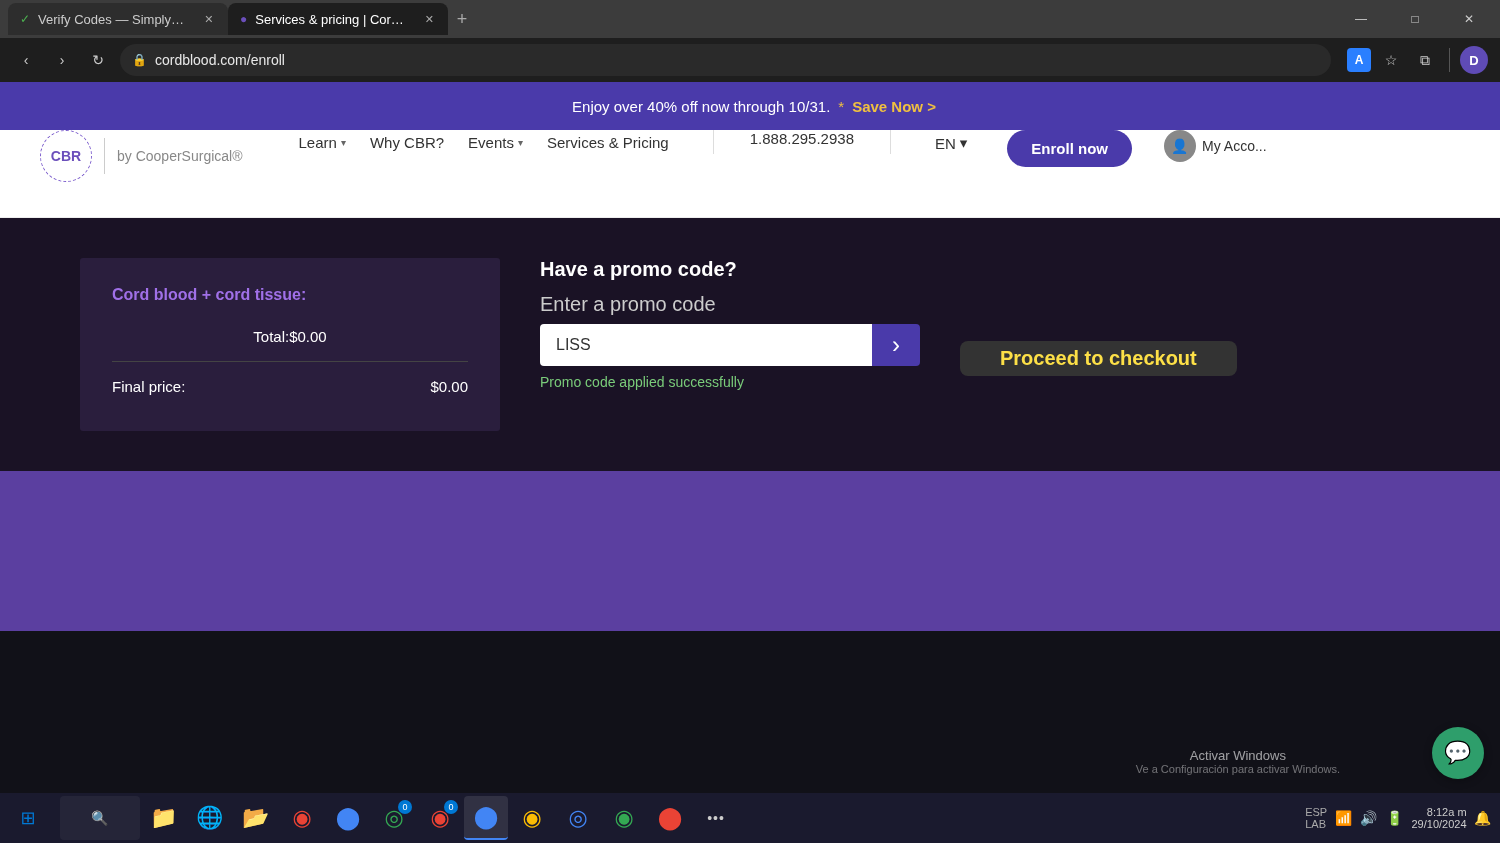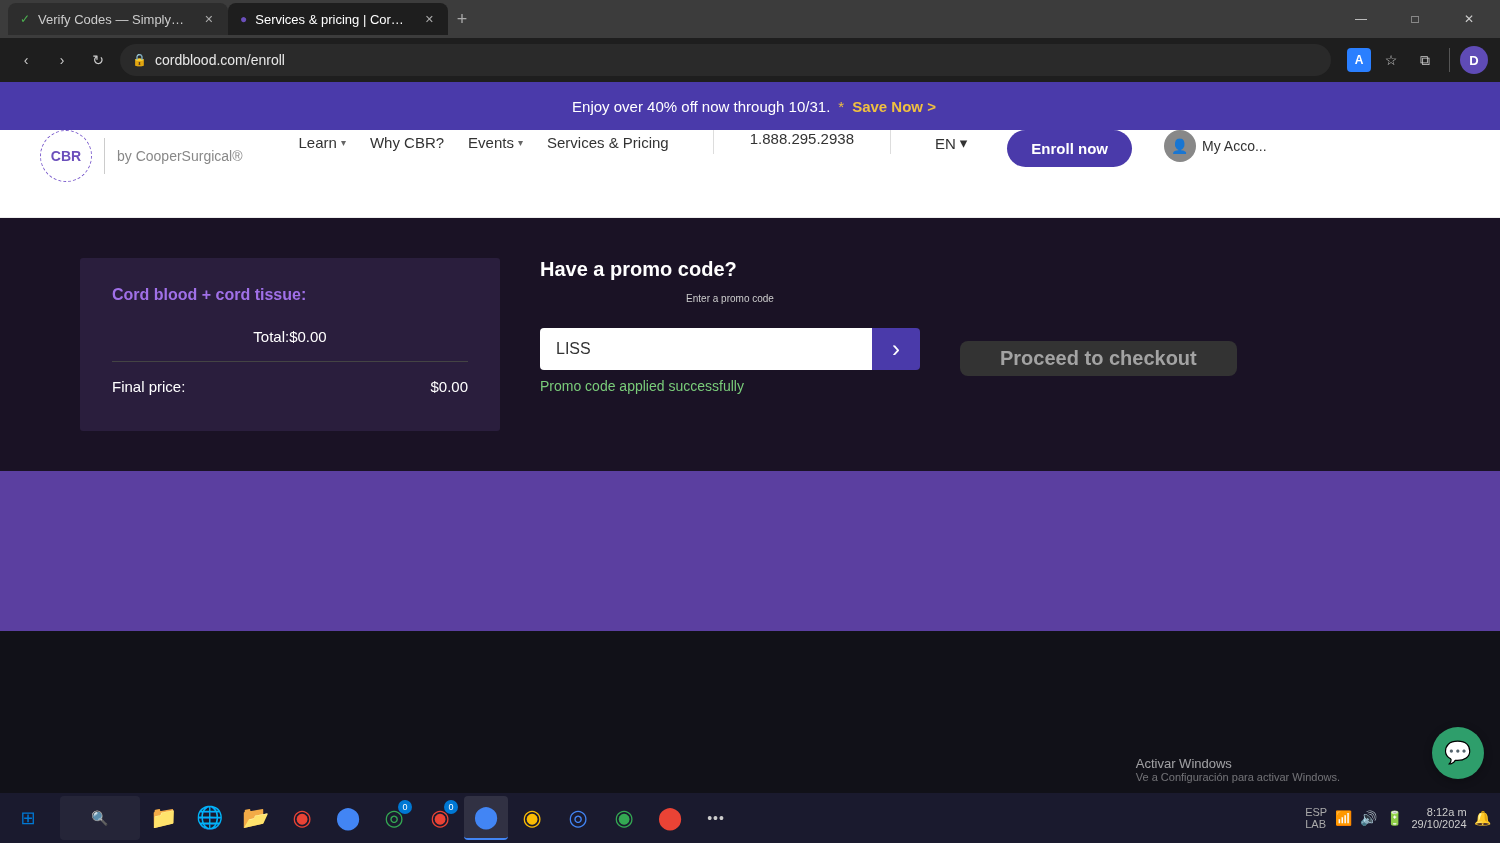--- a/index.html
+++ b/index.html
@@ -341,23 +341,22 @@
 
     .promo-title {
       color: white;
       font-size: 20px;
       font-weight: 600;
       margin-bottom: 12px;
     }
 
     .promo-label {
       color: #ccc;
-      font-size: 10px;
-      margin-bottom: 24px;
-      text-align: center;
+      font-size: 20px;
+      margin-bottom: 8px;
     }
 
     .promo-input-row {
       display: flex;
       gap: 0;
     }
 
     .promo-input {
       flex: 1;
       background: #fff;
@@ -384,21 +383,21 @@
 
     .promo-success {
       color: #7acc7a;
       font-size: 14px;
       margin-top: 8px;
     }
 
     
     .checkout-btn {
       background: #333;
-      color: #a3a3a3;
+      color: #fde047;
       border: none;
       border-radius: 8px;
       padding: 6px 40px;
       font-size: 20px;
       font-weight: 600;
       cursor: pointer;
       white-space: nowrap;
       margin-top: 28px;
       align-self: center;
     }
@@ -479,24 +478,24 @@
       display: flex;
       flex-direction: column;
       align-items: flex-end;
       font-size: 11px;
       color: #ccc;
     }
 
     .activate-windows {
       position: absolute;
       right: 160px;
-      bottom: 60px;
+      bottom: 68px;
       color: rgba(255,255,255,0.5);
       font-size: 12px;
-      text-align: left;
+      text-align: center;
       margin-top: 16px;
     }
 
     
     .chat-btn {
       position: fixed;
       bottom: 64px;
       right: 16px;
       width: 52px;
       height: 52px;

